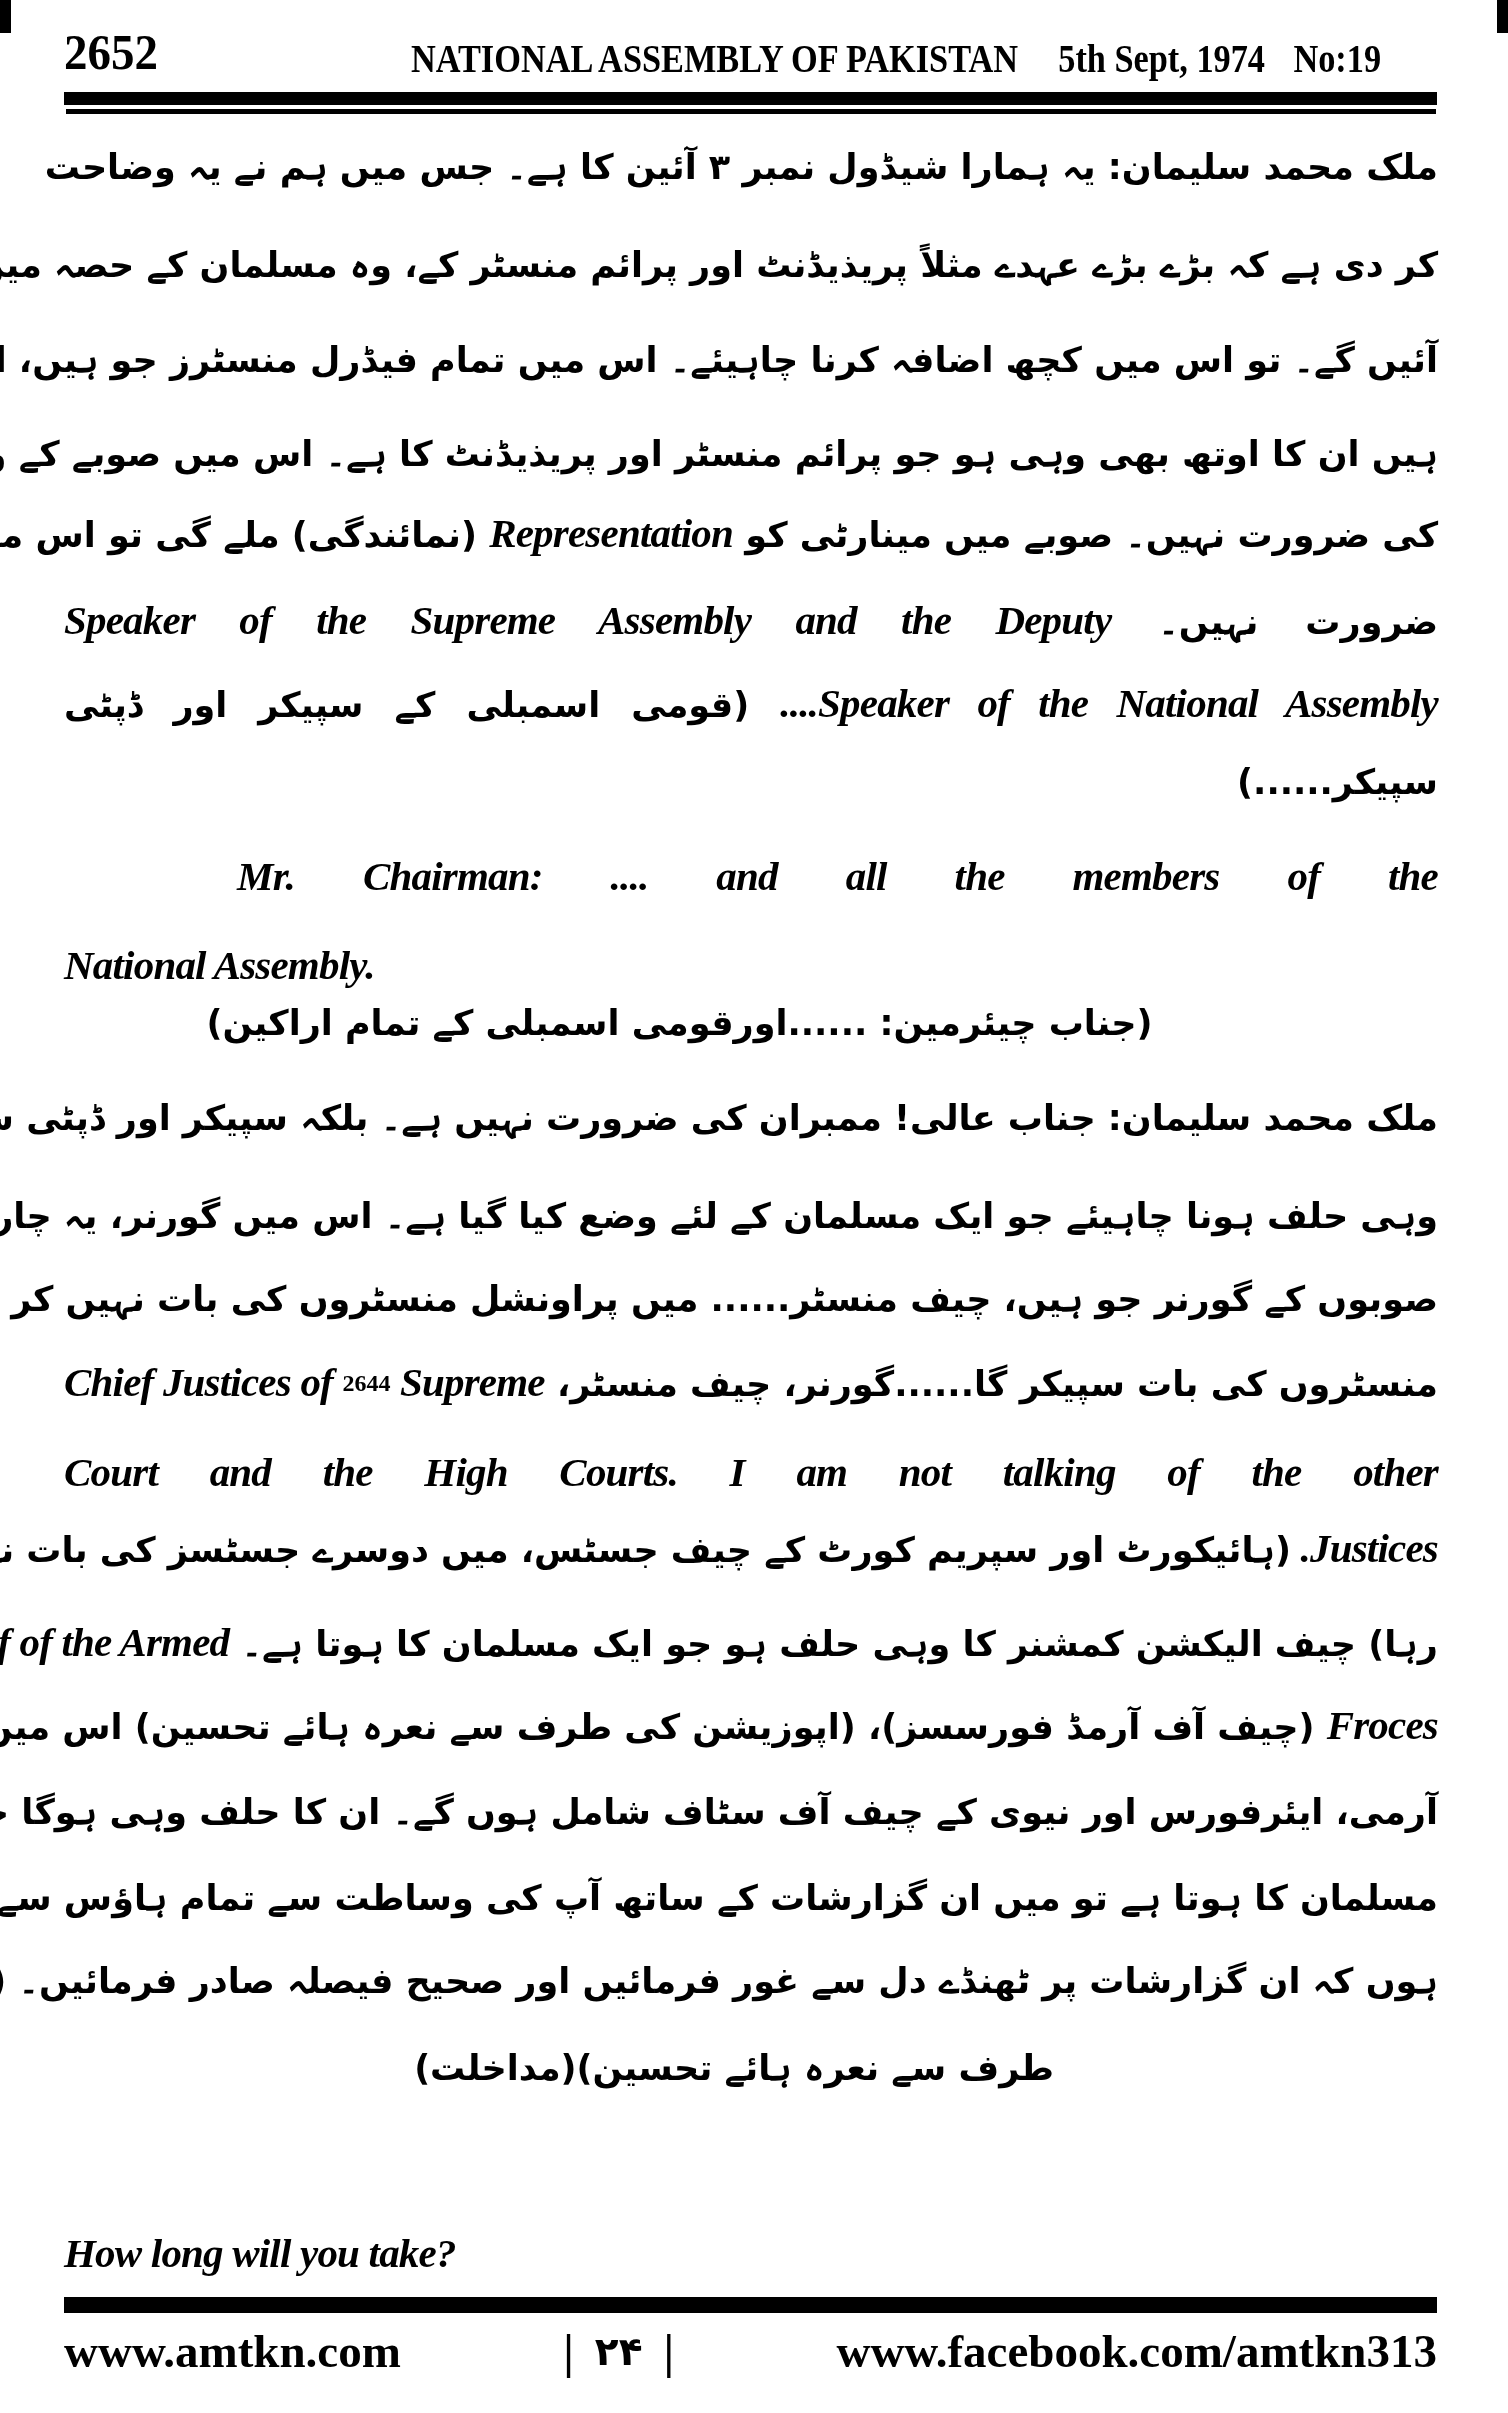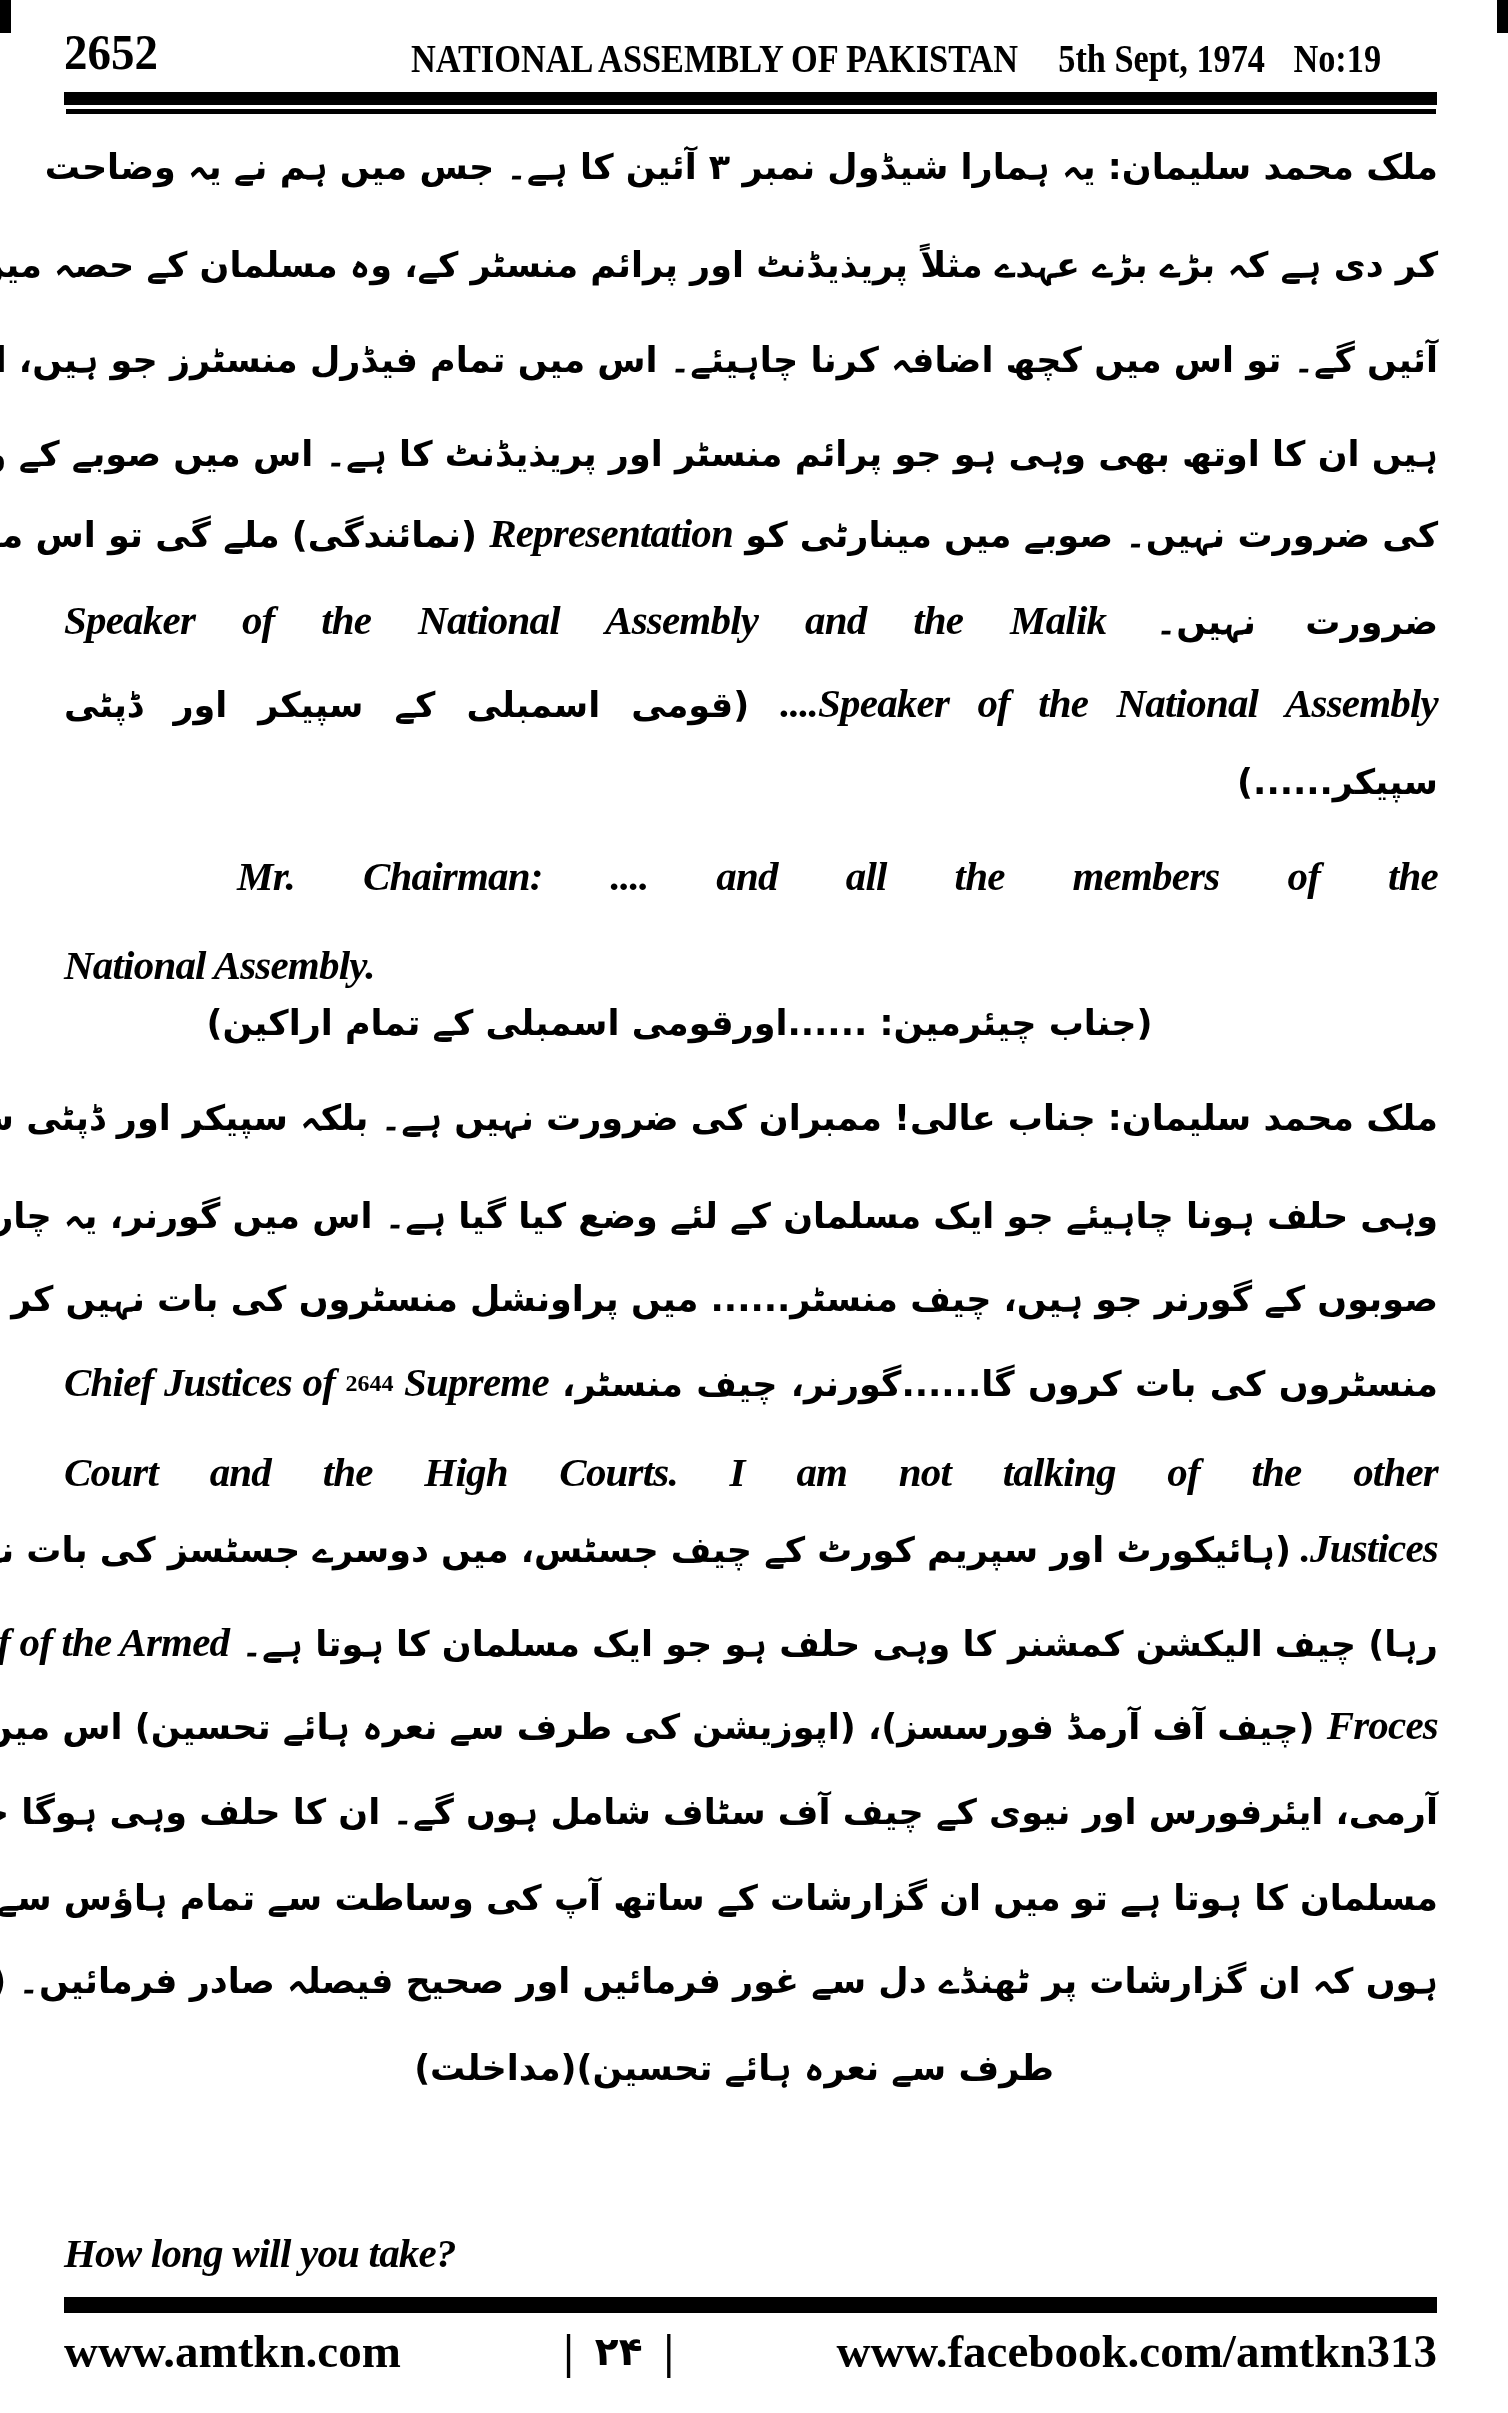--- a/index.html
+++ b/index.html
@@ -80,30 +80,30 @@
 </div>
 <div class="rule-thick hdr-rule-thick"></div>
 <div class="rule-thin hdr-rule-thin"></div>
 
 <div id="body-lines">
     <div class="line dir-rtl al-justify" dir="rtl" style="top: 124px;"><span class="seg-ur">ملک محمد سلیمان: یہ ہمارا شیڈول نمبر ۳ آئین کا ہے۔ جس میں ہم نے یہ وضاحت</span></div>
     <div class="line dir-rtl al-justify" dir="rtl" style="top: 222px;"><span class="seg-ur">کر دی ہے کہ بڑے بڑے عہدے مثلاً پریذیڈنٹ اور پرائم منسٹر کے، وہ مسلمان کے حصہ میں</span></div>
     <div class="line dir-rtl al-justify" dir="rtl" style="top: 317px;"><span class="seg-ur">آئیں گے۔ تو اس میں کچھ اضافہ کرنا چاہیئے۔ اس میں تمام فیڈرل منسٹرز جو ہیں، اسٹیٹ منسٹرز جو</span></div>
     <div class="line dir-rtl al-justify" dir="rtl" style="top: 411px;"><span class="seg-ur">ہیں ان کا اوتھ بھی وہی ہو جو پرائم منسٹر اور پریذیڈنٹ کا ہے۔ اس میں صوبے کے وزراء کے حلف</span></div>
     <div class="line dir-rtl al-justify" dir="rtl" style="top: 490px;"><span class="seg-ur">کی ضرورت نہیں۔ صوبے میں مینارٹی کو </span><span class="seg-en">Representation</span><span class="seg-ur"> (نمائندگی) ملے گی تو اس میں</span></div>
-    <div class="line dir-rtl al-justify" dir="rtl" style="top: 577px;"><span class="seg-ur">ضرورت نہیں۔ </span><span class="seg-en">Speaker of the National Assembly and the Malik</span></div>
+    <div class="line dir-rtl al-justify" dir="rtl" style="top: 577px;"><span class="seg-ur">ضرورت نہیں۔ </span><span class="seg-en">Speaker of the Supreme Assembly and the Deputy</span></div>
     <div class="line dir-rtl al-justify" dir="rtl" style="top: 660px;"><span class="seg-en">Speaker of the National Assembly....</span><span class="seg-ur"> (قومی اسمبلی کے سپیکر اور ڈپٹی</span></div>
     <div class="line dir-rtl al-start" dir="rtl" style="top: 739px;"><span class="seg-ur">سپیکر......)</span></div>
     <div class="line dir-ltr al-indent" dir="ltr" style="top: 833px;"><span class="seg-en">Mr. Chairman:  .... and all the members of the</span></div>
     <div class="line dir-ltr al-left" dir="ltr" style="top: 922px;"><span class="seg-en">National Assembly.</span></div>
     <div class="line dir-rtl al-center" dir="rtl" style="top: 980px;"><span class="seg-ur">(جناب چیئرمین: ......اورقومی اسمبلی کے تمام اراکین)</span></div>
     <div class="line dir-rtl al-justify" dir="rtl" style="top: 1075px;"><span class="seg-ur">ملک محمد سلیمان: جناب عالی! ممبران کی ضرورت نہیں ہے۔ بلکہ سپیکر اور ڈپٹی سپیکر کا</span></div>
     <div class="line dir-rtl al-justify" dir="rtl" style="top: 1173px;"><span class="seg-ur">وہی حلف ہونا چاہیئے جو ایک مسلمان کے لئے وضع کیا گیا ہے۔ اس میں گورنر، یہ چاروں سارے</span></div>
     <div class="line dir-rtl al-justify" dir="rtl" style="top: 1256px;"><span class="seg-ur">صوبوں کے گورنر جو ہیں، چیف منسٹر...... میں پراونشل منسٹروں کی بات نہیں کر رہا، صرف چیف</span></div>
-    <div class="line dir-rtl al-justify" dir="rtl" style="top: 1339px;"><span class="seg-ur">منسٹروں کی بات کروں گا......گورنر، چیف منسٹر، </span><span class="seg-en">Chief Justices of </span><sup class="en-sup">2644</sup><span class="seg-en"> Supreme</span></div>
+    <div class="line dir-rtl al-justify" dir="rtl" style="top: 1339px;"><span class="seg-ur">منسٹروں کی بات سپیکر گا......گورنر، چیف منسٹر، </span><span class="seg-en">Chief Justices of </span><sup class="en-sup">2644</sup><span class="seg-en"> Supreme</span></div>
     <div class="line dir-ltr al-justify" dir="ltr" style="top: 1429px;"><span class="seg-en">Court and the High Courts. I am not talking of the other</span></div>
     <div class="line dir-rtl al-justify" dir="rtl" style="top: 1505px;"><span class="seg-en">Justices. </span><span class="seg-ur">(ہائیکورٹ اور سپریم کورٹ کے چیف جسٹس، میں دوسرے جسٹسز کی بات نہیں کر</span></div>
     <div class="line dir-rtl al-justify" dir="rtl" style="top: 1599px;"><span class="seg-ur">رہا) چیف الیکشن کمشنر کا وہی حلف ہو جو ایک مسلمان کا ہوتا ہے۔ </span><span class="seg-en">Chief of the Armed</span></div>
     <div class="line dir-rtl al-justify" dir="rtl" style="top: 1682px;"><span class="seg-en">Froces</span><span class="seg-ur"> (چیف آف آرمڈ فورسسز)، (اپوزیشن کی طرف سے نعرہ ہائے تحسین) اس میں</span></div>
     <div class="line dir-rtl al-justify" dir="rtl" style="top: 1769px;"><span class="seg-ur">آرمی، ایئرفورس اور نیوی کے چیف آف سٹاف شامل ہوں گے۔ ان کا حلف وہی ہوگا جو ایک</span></div>
     <div class="line dir-rtl al-justify" dir="rtl" style="top: 1855px;"><span class="seg-ur">مسلمان کا ہوتا ہے تو میں ان گزارشات کے ساتھ آپ کی وساطت سے تمام ہاؤس سے اپیل کرتا</span></div>
     <div class="line dir-rtl al-justify" dir="rtl" style="top: 1938px;"><span class="seg-ur">ہوں کہ ان گزارشات پر ٹھنڈے دل سے غور فرمائیں اور صحیح فیصلہ صادر فرمائیں۔ (اپوزیشن کی</span></div>
     <div class="line dir-rtl al-right-offset" dir="rtl" style="top: 2025px;"><span class="seg-ur">طرف سے نعرہ ہائے تحسین)(مداخلت)</span></div>
     <div class="line dir-ltr al-left" dir="ltr" style="top: 2210px;"><span class="seg-en">How long will you take?</span></div>
   </div>

